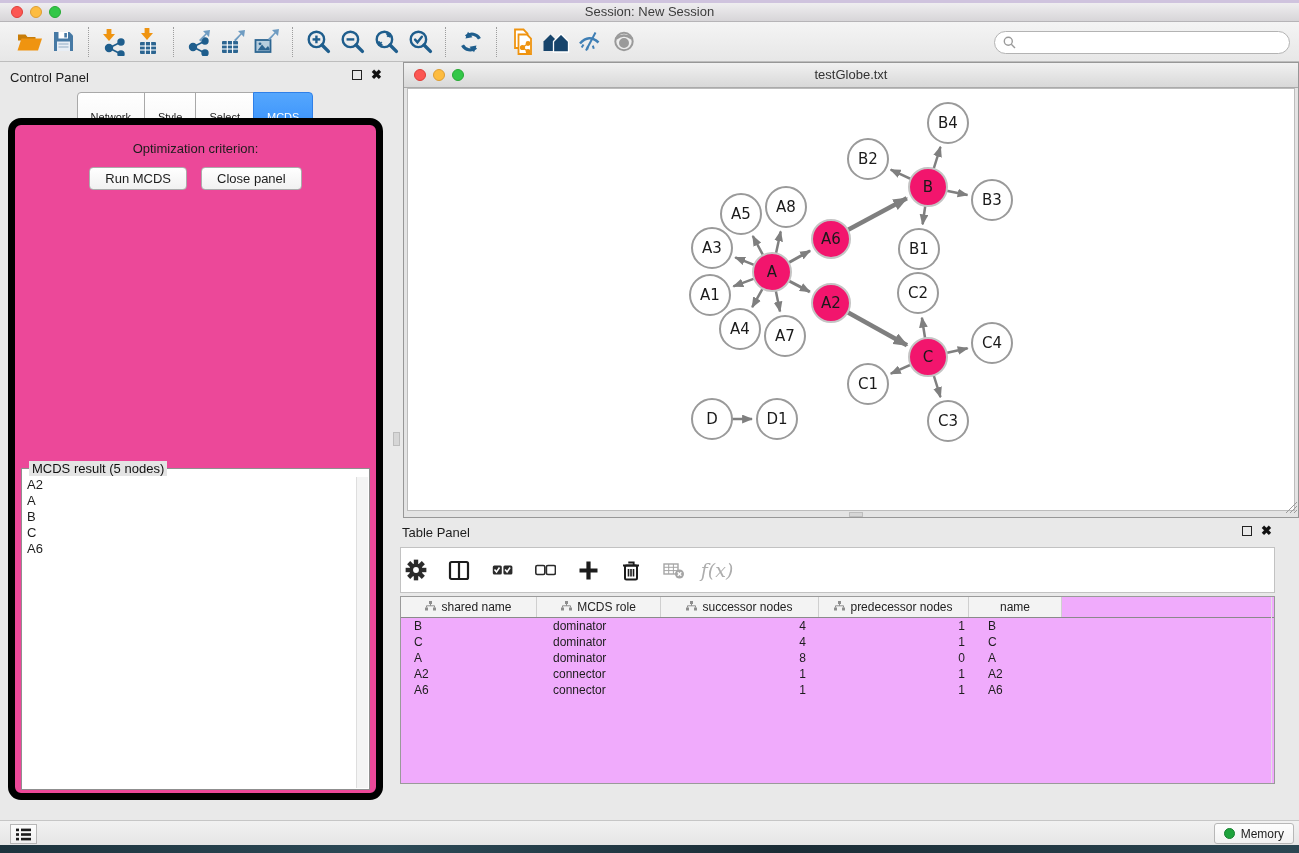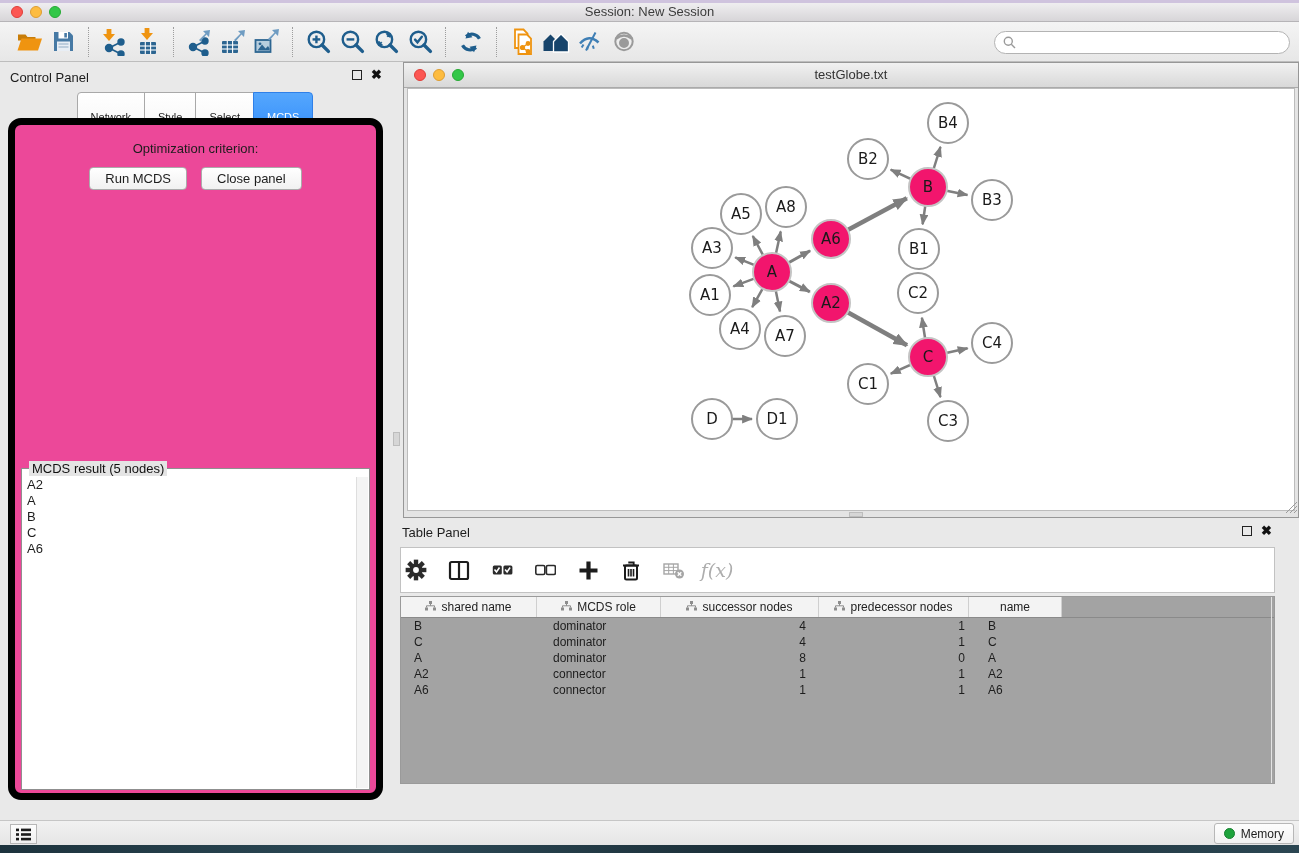--- a/index.html
+++ b/index.html
@@ -71,21 +71,21 @@
   .h-grip { position:absolute; left:445px; bottom:0px; width:14px; height:5px; background:#d6d6d6; border:1px solid #bdbdbd; }
 
   
   .table-panel { position:absolute; left:388px; top:518px; width:896px; height:302px; background:#e9e9e9; }
   .tp-head-title { position:absolute; left:14px; top:7px; font-size:13px; }
   .table-panel .wbtns { right:12px; top:8px; }
   .tp-toolbar { position:absolute; left:12px; right:9px; top:29px; height:46px; background:#fff;
     border:1px solid #c2c2c2; display:flex; align-items:center; gap:13px; }
   .tp-toolbar .tbtn { width:30px; height:30px; }
   .fx { font-family:"DejaVu Serif", serif; font-style:italic; font-size:19px; color:#adadad; }
-  .tp-table { position:absolute; left:12px; right:9px; top:78px; bottom:36px; background:#a3a3a3;
+  .tp-table { position:absolute; left:12px; right:9px; top:78px; bottom:36px; background:#f0abfc;
     border:1px solid #9a9a9a; overflow:hidden; }
   .thead { display:flex; height:21px; border-bottom:1px solid #8a8a8a; }
   .hcell { background:#f3f3f3; border-right:1px solid #cfcfcf; display:flex; align-items:center;
     justify-content:center; gap:5px; font-size:12px; color:#222; }
   .trow { display:flex; height:16px; align-items:center; font-size:12px; }
   .tcell { overflow:hidden; white-space:nowrap; }
   .tcell.c1 { padding-left:13px; }
   .tcell.c2 { padding-left:16px; }
   .tcell.c3 { text-align:right; padding-right:13px; }
   .tcell.c4 { text-align:right; padding-right:4px; }

